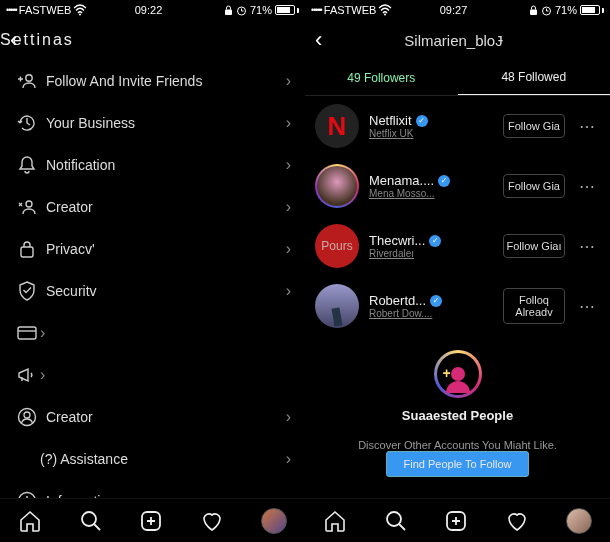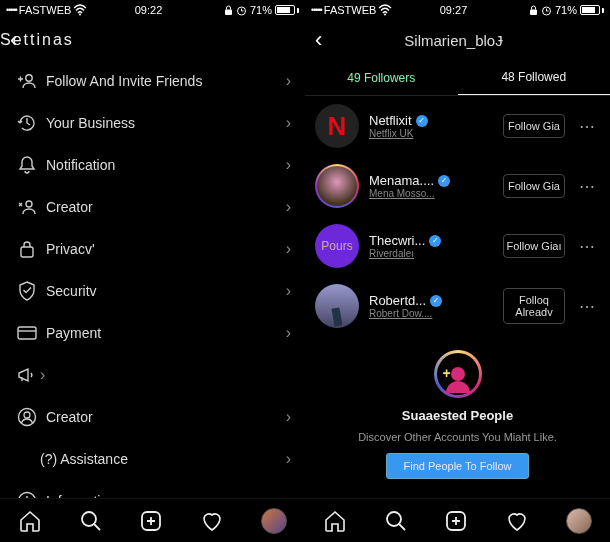--- a/index.html
+++ b/index.html
@@ -44,22 +44,22 @@
     .follow-btn{ border:1px solid #444; background:transparent; color:#ddd; font-size:11px; padding:5px 0; width:62px; border-radius:4px; text-align:center;}
     .more{ color:#aaa; font-size:16px; letter-spacing:1px; padding:0 4px;}
     .netflix{ color:#e50914; font-weight:900; font-size:26px; font-family:Arial;}
     .pours{ color:#caa; font-size:12px;}
     .suggest{ text-align:center; padding:14px 20px; color:#ccc;}
     .suggest-icon{ width:48px;height:48px;border-radius:50%; margin:0 auto 10px; background:conic-gradient(#feda75,#d62976,#4f5bd5,#feda75); display:flex;align-items:center;justify-content:center;}
     .suggest-icon .si-in{ width:42px;height:42px;border-radius:50%;background:#000;display:flex;align-items:center;justify-content:center;position:relative;}
     .person{ width:14px;height:14px;border-radius:50%;background:#d62976; position:relative;}
     .person::after{content:"";position:absolute;top:14px;left:-5px;width:24px;height:12px;border-radius:12px 12px 0 0;background:#d62976;}
     .plus{ position:absolute;left:6px;bottom:14px;color:#fd6;font-size:14px;font-weight:bold;}
-    .suggest h4{ font-size:13px;color:#eee;margin-bottom:8px;font-weight:600;}
-    .suggest p{ font-size:11px;color:#999;margin-bottom:10px;}
+    .suggest h4{ font-size:13px;color:#eee;margin-bottom:16px;font-weight:600;}
+    .suggest p{ font-size:11px;color:#999;}
     .find-btn{ display:inline-block;background:#3897f0;color:#e8e8ff;font-size:11px;padding:6px 16px;border-radius:3px;border:1px solid #6ab;}
     svg{display:block;}
     .rd-av{width:100%;height:100%;background:linear-gradient(#99c,#446);display:flex;align-items:flex-end;justify-content:center;}
     .rd-av::before{content:"";width:8px;height:18px;background:#234;transform:translateY(-2px) rotate(-10deg);}
   </style>
 </head>
 <body>
 
 <div class="container">
 
@@ -165,21 +165,20 @@
         <span class="label">Securitv</span>
         <span class="chev">›</span>
       </div>
       <div class="item">
         <span class="ic">
             <svg width="20" height="16" viewBox="0 0 20 16">
               <rect x="1" y="2" width="18" height="12" rx="2" stroke="#ccc" fill="none" stroke-width="1.4"></rect>
               <path d="M1 6h18" stroke="#ccc" stroke-width="1.4"></path>
             </svg>
           </span>
-        <span class="label">Payment</span>
         <span class="chev">›</span>
       </div>
       <div class="item">
         <span class="ic">
             <svg width="20" height="18" viewBox="0 0 20 18">
               <path d="M2 7v4l9 4V3z M14 7a3 3 0 0 1 0 4 M5 11v4" stroke="#ccc" fill="none" stroke-width="1.4"></path>
             </svg>
           </span>
         <span class="chev">›</span>
       </div>
@@ -313,21 +312,21 @@
               <span>Menama....</span>
               <span class="verified">✓</span>
             </div>
           <div class="usub">Mena Mosso...</div>
         </div>
         <div class="follow-btn">Follow Gia</div>
         <div class="more">⋯</div>
       </div>
 
       <div class="user-row">
-        <div class="uavatar" style="background:#6d28d9">
+        <div class="uavatar" style="background:#b91c1c">
             <span class="pours">Pours</span>
           </div>
         <div class="uinfo">
           <div class="uname">
               <span>Thecwri...</span>
               <span class="verified">✓</span>
             </div>
           <div class="usub">Riverdaleı</div>
         </div>
         <div class="follow-btn">Follow Giaı</div>

